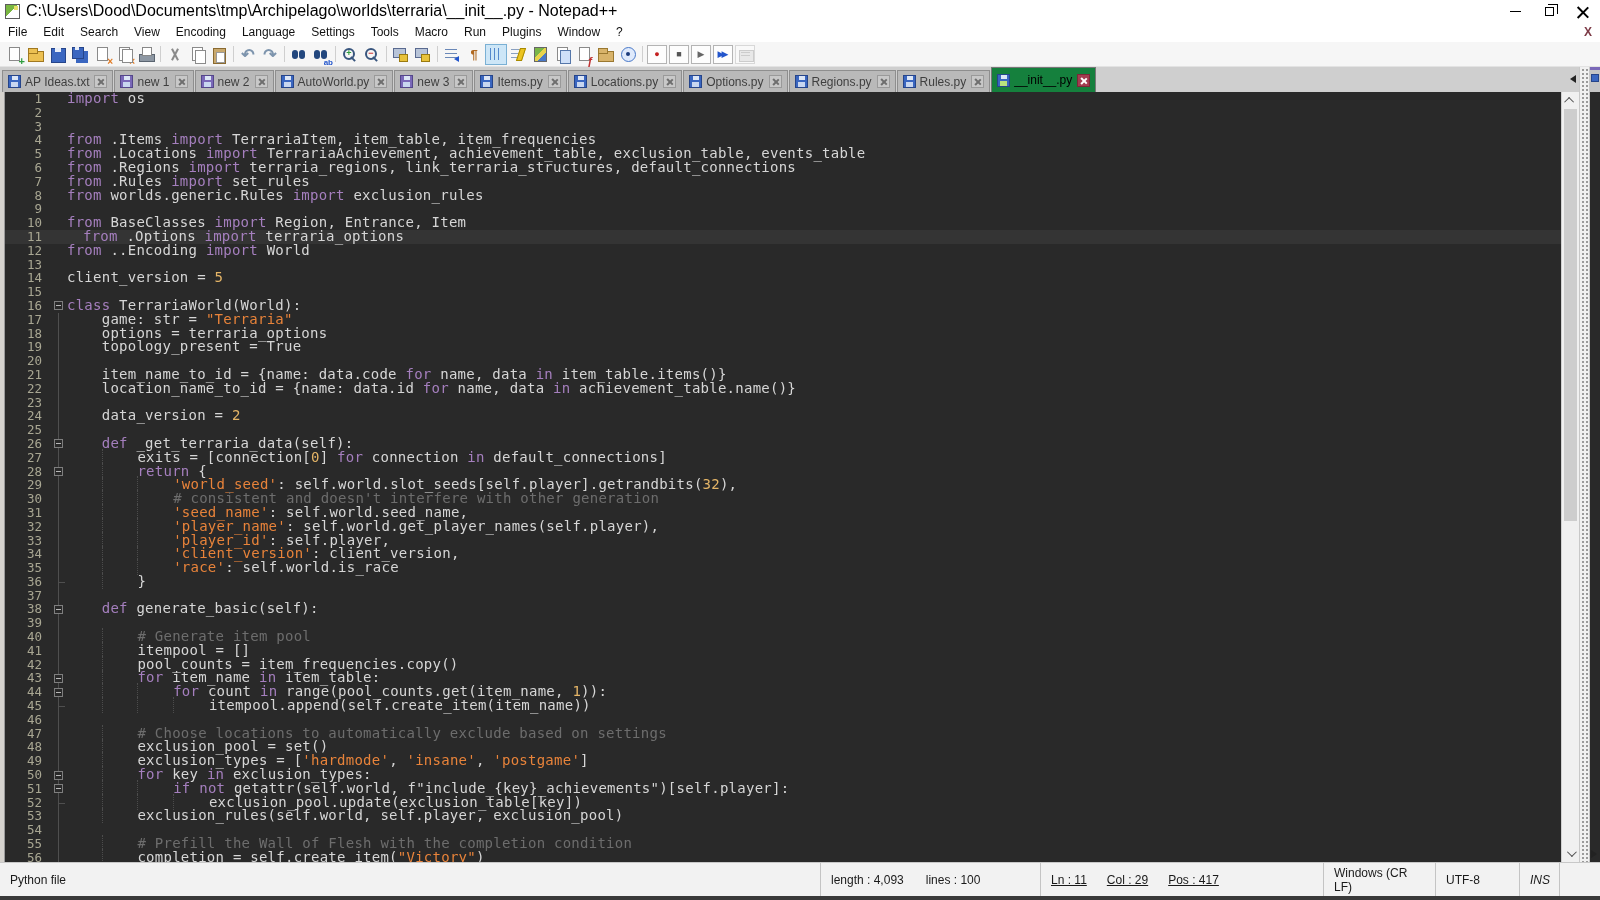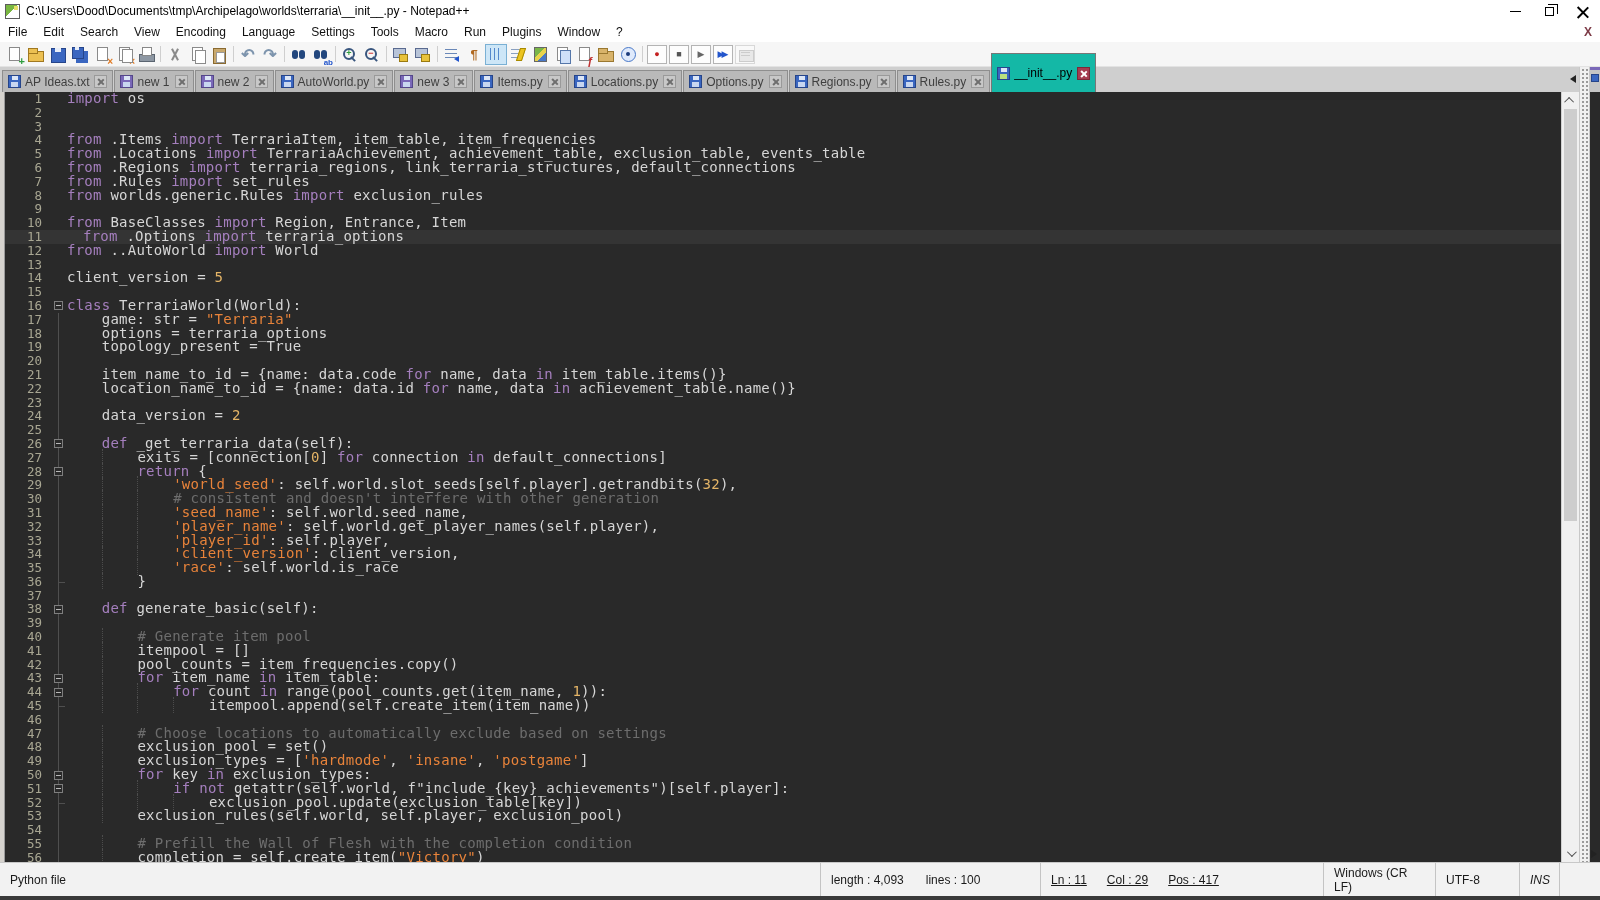--- a/index.html
+++ b/index.html
@@ -4,21 +4,21 @@
 <style>
   * { margin:0; padding:0; box-sizing:border-box; }
   html,body { width:1600px; height:900px; overflow:hidden; font-family:"Liberation Sans", sans-serif; }
   body { display:flex; flex-direction:column; background:#fff; }
 
   
   .titlebar { height:22px; background:#ffffff; display:flex; align-items:center; flex:0 0 auto; }
   .npp-logo { width:15px; height:15px; margin:0 6px 0 5px;
     background:linear-gradient(135deg,#79b741 0 45%,#ffffff 45%); border:1px solid #5d5d5d; position:relative; }
   .npp-logo::after { content:""; position:absolute; right:1px; top:1px; width:4px; height:4px; background:#e8e06a; }
-  .title-text { font-size:12px; color:#000; }
+  .title-text { font-size:16px; color:#000; }
   .win-controls { margin-left:auto; display:flex; height:100%; }
   .win-btn { width:34px; height:100%; display:flex; align-items:center; justify-content:center; position:relative; }
   .ic-min { width:11px; height:1px; background:#000; }
   .ic-max { width:9px; height:9px; border:1px solid #000; position:relative; background:#fff; }
   .ic-max::before { content:""; position:absolute; left:2px; top:-4px; width:9px; height:9px; border:1px solid #000; border-bottom:none; border-left:none; }
   .ic-close { width:12px; height:12px; position:relative; }
   .ic-close::before,.ic-close::after { content:""; position:absolute; left:5px; top:0; width:1.5px; height:15px; background:#000; }
   .ic-close::before { transform:rotate(45deg); } .ic-close::after { transform:rotate(-45deg); }
 
   
@@ -97,21 +97,21 @@
   .view2 { width:10px; display:flex; flex-direction:column; position:relative; }
   .view2-tab { height:25px; background:#c6c6c6; border-top:3px solid #7a68b8; position:relative; }
   .view2-tab .mini-floppy { position:absolute; left:1px; top:4px; width:8px; height:8px; background:#3a66c0; border:1px solid #26458a; }
   .view2-edit { flex:1; background:var(--bg); position:relative; }
   .arrow-right-sm { position:absolute; bottom:4px; left:1px; width:0; height:0;
      border-top:4px solid transparent; border-bottom:4px solid transparent; border-left:6px solid #222; }
 
   
   .tabbar { height:25px; background:#cfcfcf; display:flex; align-items:flex-end; padding-left:2px; position:relative; flex:0 0 auto; }
   .tab { height:22px; background:#b9b9b9; border:1px solid #8e8e8e; border-bottom:none; display:flex; align-items:center; padding:0 5px; margin-right:1px; font-size:12px; color:#3f3f3f; }
-  .tab.active { height:39px; background:#14b8a6; color:#000; border-color:#777; }
+  .tab.active { height:25px; background:#15803d; color:#000; border-color:#777; }
   .floppy { width:13px; height:13px; background:#3a66c0; border:1px solid #26458a; position:relative; margin-right:4px; flex:0 0 auto; }
   .floppy::before { content:""; position:absolute; left:3px; top:0; width:6px; height:4px; background:#dce6f6; }
   .floppy::after { content:""; position:absolute; left:2px; bottom:0; width:7px; height:5px; background:#c8d6f0; }
   .tab .floppy.new-doc { background:#7a68b8; border-color:#54478a; }
   .tab.active .floppy::after { background:#b9e27e; }
   .tab-close { width:13px; height:13px; border:1px solid #9a9a9a; background:#c8c8c8; margin-left:5px; position:relative; flex:0 0 auto; }
   .tab-close::before,.tab-close::after { content:""; position:absolute; left:5px; top:2px; width:1.5px; height:8px; background:#6e6e6e; }
   .tab-close::before { transform:rotate(45deg); } .tab-close::after { transform:rotate(-45deg); }
   .tab.active .tab-close { background:#a43c50; border-color:#7c2838; }
   .tab.active .tab-close::before,.tab.active .tab-close::after { background:#fff; }
@@ -336,21 +336,21 @@
           <div class="row"><span class="ln">2</span><span class="fold"></span><pre class="code"></pre></div>
           <div class="row"><span class="ln">3</span><span class="fold"></span><pre class="code"></pre></div>
           <div class="row"><span class="ln">4</span><span class="fold"></span><pre class="code"><span class="tok-k">from</span><span class="tok-d"> .Items </span><span class="tok-k">import</span><span class="tok-d"> TerrariaItem, item_table, item_frequencies</span></pre></div>
           <div class="row"><span class="ln">5</span><span class="fold"></span><pre class="code"><span class="tok-k">from</span><span class="tok-d"> .Locations </span><span class="tok-k">import</span><span class="tok-d"> TerrariaAchievement, achievement_table, exclusion_table, events_table</span></pre></div>
           <div class="row"><span class="ln">6</span><span class="fold"></span><pre class="code"><span class="tok-k">from</span><span class="tok-d"> .Regions </span><span class="tok-k">import</span><span class="tok-d"> terraria_regions, link_terraria_structures, default_connections</span></pre></div>
           <div class="row"><span class="ln">7</span><span class="fold"></span><pre class="code"><span class="tok-k">from</span><span class="tok-d"> .Rules </span><span class="tok-k">import</span><span class="tok-d"> set_rules</span></pre></div>
           <div class="row"><span class="ln">8</span><span class="fold"></span><pre class="code"><span class="tok-k">from</span><span class="tok-d"> worlds.generic.Rules </span><span class="tok-k">import</span><span class="tok-d"> exclusion_rules</span></pre></div>
           <div class="row"><span class="ln">9</span><span class="fold"></span><pre class="code"></pre></div>
           <div class="row"><span class="ln">10</span><span class="fold"></span><pre class="code"><span class="tok-k">from</span><span class="tok-d"> BaseClasses </span><span class="tok-k">import</span><span class="tok-d"> Region, Entrance, Item</span></pre></div>
           <div class="row cur"><span class="ln">11</span><span class="fold"></span><pre class="code"><span class="tok-k">from</span><span class="tok-d"> .Options </span><span class="tok-k">import</span><span class="tok-d"> terraria_options</span></pre></div>
-          <div class="row"><span class="ln">12</span><span class="fold"></span><pre class="code"><span class="tok-k">from</span><span class="tok-d"> ..AutoWorld </span><span class="tok-k">import</span><span class="tok-d"> World</span></pre></div>
+          <div class="row"><span class="ln">12</span><span class="fold"></span><pre class="code"><span class="tok-k">from</span><span class="tok-d"> ..Encoding </span><span class="tok-k">import</span><span class="tok-d"> World</span></pre></div>
           <div class="row"><span class="ln">13</span><span class="fold"></span><pre class="code"></pre></div>
           <div class="row"><span class="ln">14</span><span class="fold"></span><pre class="code"><span class="tok-d">client_version = </span><span class="tok-n">5</span></pre></div>
           <div class="row"><span class="ln">15</span><span class="fold"></span><pre class="code"></pre></div>
           <div class="row"><span class="ln">16</span><span class="fold"><span class="fbox"></span></span><pre class="code"><span class="tok-k">class</span><span class="tok-d"> TerrariaWorld(World):</span></pre></div>
           <div class="row"><span class="ln">17</span><span class="fold"><span class="vline"></span></span><pre class="code"><span class="ig first">    </span><span class="tok-d">game: str = </span><span class="tok-s">"Terraria"</span></pre></div>
           <div class="row"><span class="ln">18</span><span class="fold"><span class="vline"></span></span><pre class="code"><span class="ig first">    </span><span class="tok-d">options = terraria_options</span></pre></div>
           <div class="row"><span class="ln">19</span><span class="fold"><span class="vline"></span></span><pre class="code"><span class="ig first">    </span><span class="tok-d">topology_present = True</span></pre></div>
           <div class="row"><span class="ln">20</span><span class="fold"><span class="vline"></span></span><pre class="code"></pre></div>
           <div class="row"><span class="ln">21</span><span class="fold"><span class="vline"></span></span><pre class="code"><span class="ig first">    </span><span class="tok-d">item_name_to_id = {name: data.code </span><span class="tok-k">for</span><span class="tok-d"> name, data </span><span class="tok-k">in</span><span class="tok-d"> item_table.items()}</span></pre></div>
           <div class="row"><span class="ln">22</span><span class="fold"><span class="vline"></span></span><pre class="code"><span class="ig first">    </span><span class="tok-d">location_name_to_id = {name: data.id </span><span class="tok-k">for</span><span class="tok-d"> name, data </span><span class="tok-k">in</span><span class="tok-d"> achievement_table.name()}</span></pre></div>

